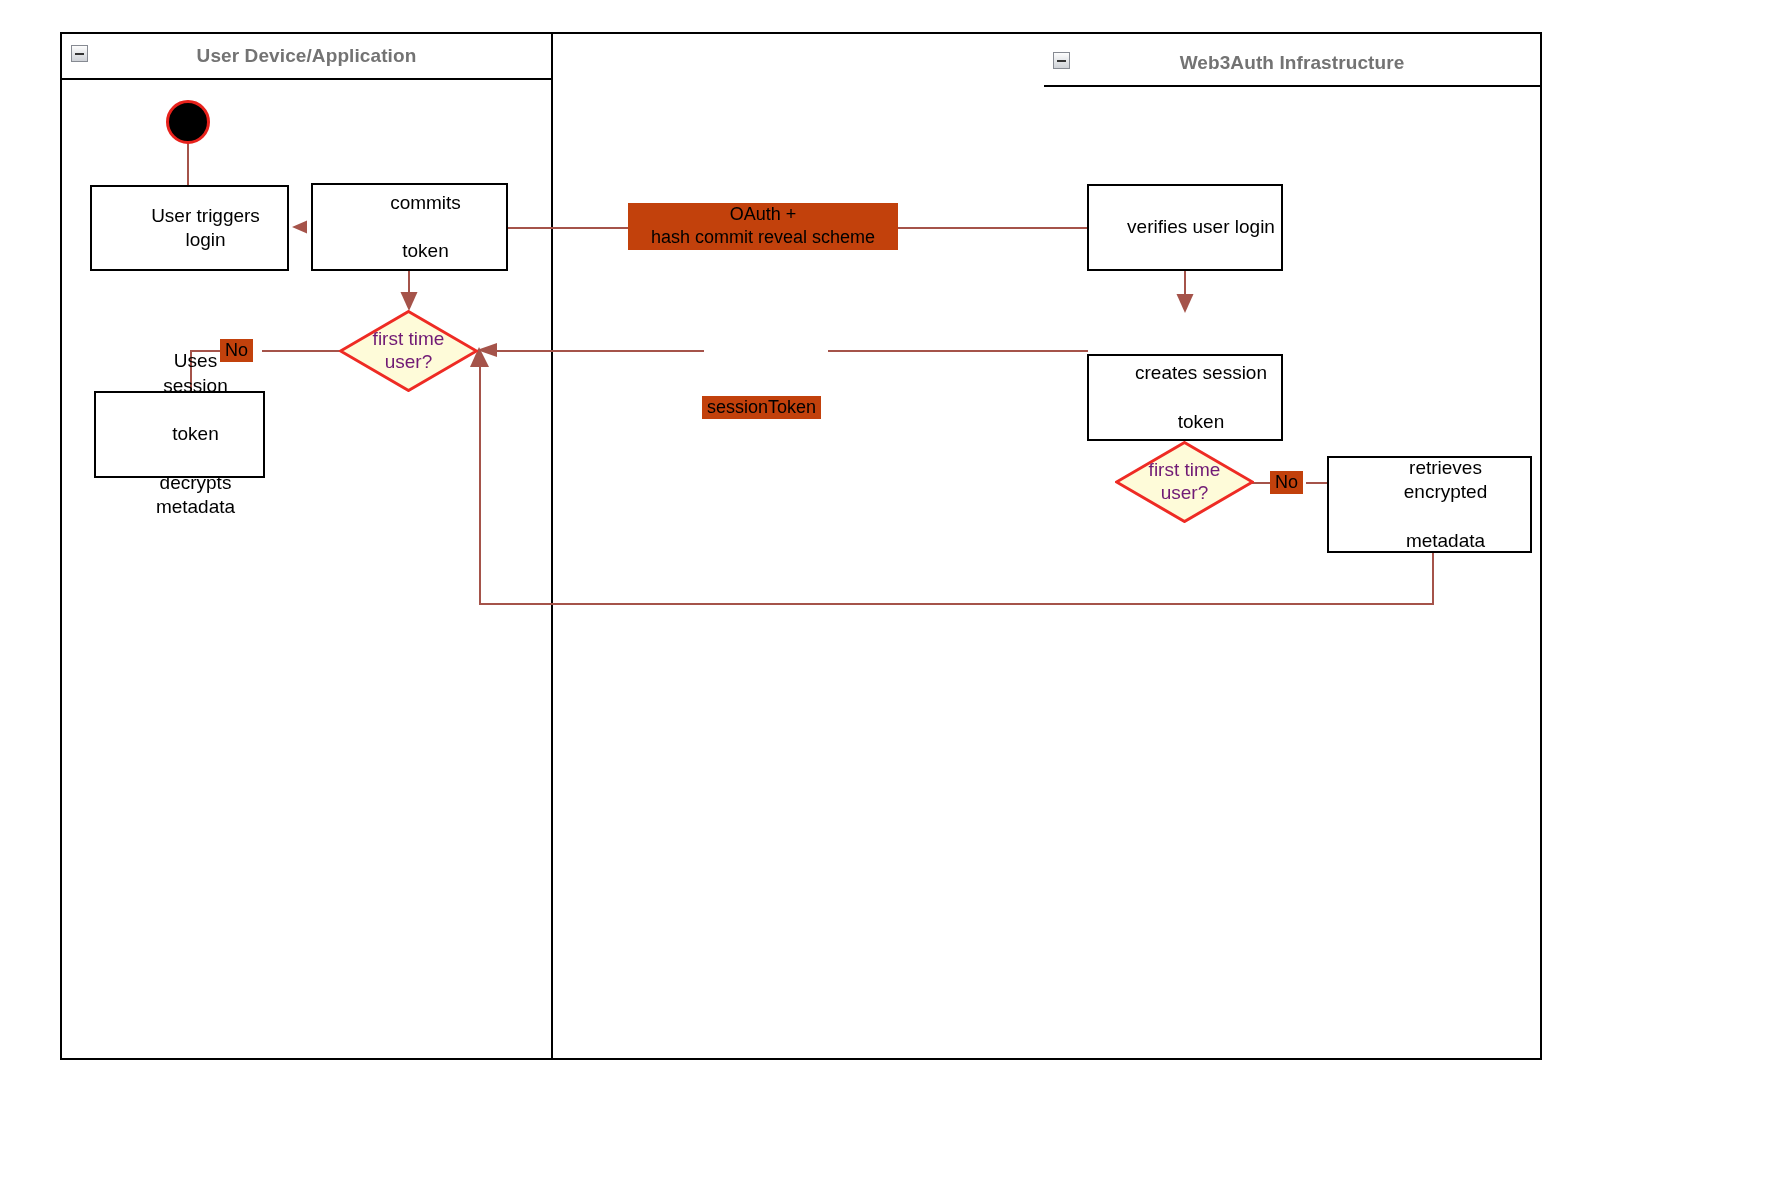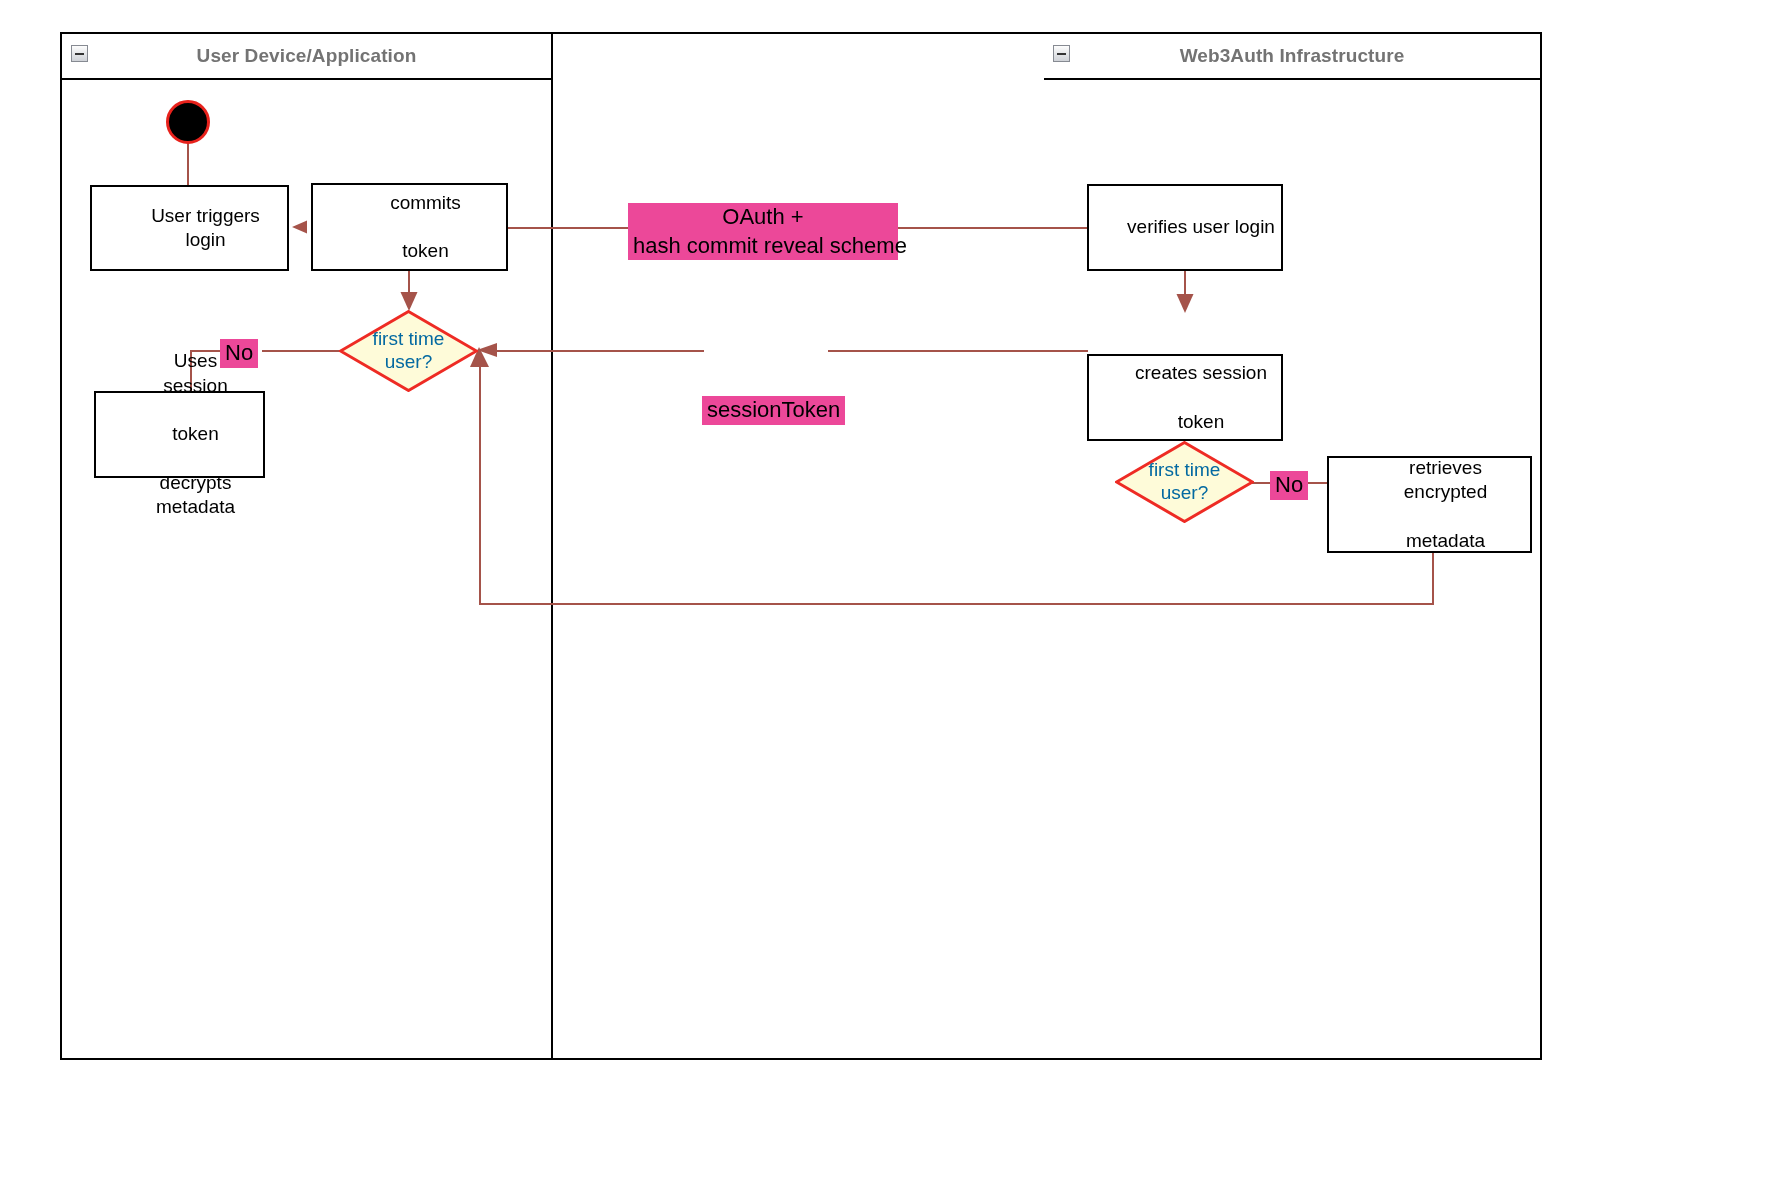--- a/index.html
+++ b/index.html
@@ -73,42 +73,42 @@
   }
   .diamond-shape{
     position:absolute;left:0;top:0;width:100%;height:100%;
   }
   .diamond-label{
     position:relative;
     z-index:2;
     text-align:center;
     font-size:19px;
     line-height:1.2;
-    color:#0369a1;
+    color:#701a75;
     pointer-events:none;
   }
 
   .start-node{
     position:absolute;
     border-radius:50%;
     background:#000000;
     box-sizing:border-box;
     border:3px solid #e8221c;
   }
 
   
   .conn{position:absolute;background:#a5534a;}
   .conn-h{height:2px;}
   .conn-v{width:2px;}
 
   .edge-label{
     position:absolute;
-    font-size:22px;
+    font-size:18px;
     color:#000;
-    background:#ec4899;
+    background:#c2410c;
     padding:0 5px;
     white-space:nowrap;
     text-align:center;
     line-height:1.3;
   }
 
   svg.arrowlayer{
     position:absolute;left:0;top:0;
     width:1780px;height:1202px;
     pointer-events:none;
@@ -123,21 +123,21 @@
   <div class="pool" style="left:60px;top:32px;width:1482px;height:1028px;">
 
     <div class="lane" style="left:0px;top:0px;width:491px;height:100%;">
       <div class="lane-header">
         <div class="collapse-box"></div>
         <div class="lane-title">User Device/Application</div>
       </div>
     </div>
 
 
-    <div class="lane last" style="left:982px;top:0px;width:496px;height:100%;">
+    <div class="lane last" style="left:982px;top:7px;width:496px;height:100%;">
       <div class="lane-header">
         <div class="collapse-box"></div>
         <div class="lane-title">Web3Auth Infrastructure</div>
       </div>
     </div>
   </div>
 
   <div class="conn conn-v" style="left:187px;top:142px;height:45px;"></div>
 
   <div class="conn conn-v" style="left:408px;top:270px;height:26px;"></div>

